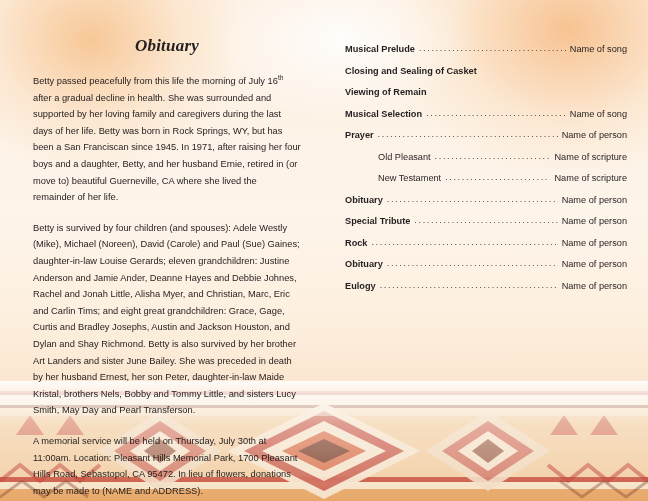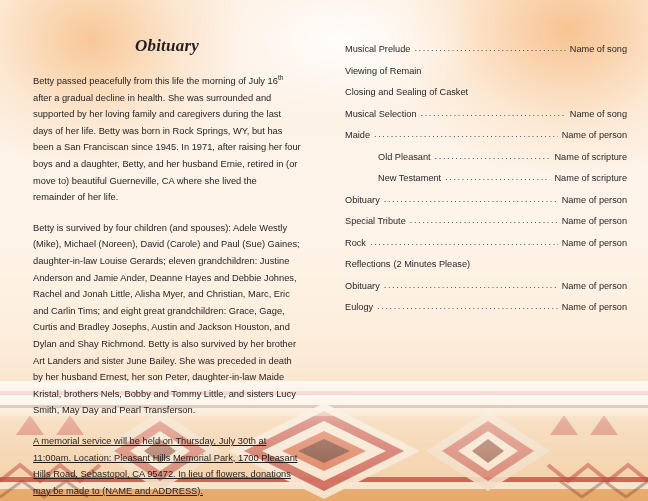--- a/index.html
+++ b/index.html
@@ -82,21 +82,21 @@
     margin: 0 0 14px 0;
     letter-spacing: 0.2px;
   }
   .obit-para {
     font-size: 9.3px;
     line-height: 16.6px;
     color: #221d1d;
     margin: 0 0 14px 0;
     text-align: left;
   }
-  .obit-para:last-child { margin-bottom: 0; text-decoration: underline; }
+  .obit-para:last-child { margin-bottom: 0; }
   sup { font-size: 6.6px; vertical-align: super; }
 
   
   .col-right {
     position: absolute;
     left: 345px;
     top: 36px;
     width: 282px;
   }
   .svc-list {
@@ -106,21 +106,21 @@
   }
   .svc-row {
     display: flex;
     align-items: baseline;
     margin-bottom: 11.5px;
     font-size: 9.2px;
     color: #231f20;
   }
   .svc-row.indent { padding-left: 33px; }
   .svc-label {
-    font-weight: normal;
+    font-weight: bold;
     white-space: nowrap;
     font-size: 9.2px;
   }
   .svc-label.normal { font-weight: normal; }
   .svc-note {
     font-weight: normal;
     font-size: 9.2px;
     margin-left: 3px;
     white-space: nowrap;
   }
@@ -234,32 +234,32 @@
     </div>
 
     <div class="col-right">
       <ul class="svc-list" id="svc-list">
           <li class="svc-row">
             <span class="svc-label">Musical Prelude</span>
             <span class="dots">................................................................................</span>
             <span class="svc-value">Name of song</span>
           </li>
           <li class="svc-row no-value">
+            <span class="svc-label">Closing and Sealing of Casket</span>
+          </li>
+          <li class="svc-row no-value">
             <span class="svc-label">Viewing of Remain</span>
           </li>
-          <li class="svc-row no-value">
-            <span class="svc-label">Closing and Sealing of Casket</span>
-          </li>
           <li class="svc-row">
             <span class="svc-label">Musical Selection</span>
             <span class="dots">................................................................................</span>
             <span class="svc-value">Name of song</span>
           </li>
           <li class="svc-row">
-            <span class="svc-label">Maide</span>
+            <span class="svc-label">Prayer</span>
             <span class="dots">................................................................................</span>
             <span class="svc-value">Name of person</span>
           </li>
           <li class="svc-row indent">
             <span class="svc-label normal">Old Pleasant</span>
             <span class="dots">................................................................................</span>
             <span class="svc-value">Name of scripture</span>
           </li>
           <li class="svc-row indent">
             <span class="svc-label normal">New Testament</span>
@@ -274,24 +274,20 @@
           <li class="svc-row">
             <span class="svc-label">Special Tribute</span>
             <span class="dots">................................................................................</span>
             <span class="svc-value">Name of person</span>
           </li>
           <li class="svc-row">
             <span class="svc-label">Rock</span>
             <span class="dots">................................................................................</span>
             <span class="svc-value">Name of person</span>
           </li>
-          <li class="svc-row no-value">
-            <span class="svc-label">Reflections</span>
-            <span class="svc-note">(2 Minutes Please)</span>
-          </li>
           <li class="svc-row">
             <span class="svc-label">Obituary</span>
             <span class="dots">................................................................................</span>
             <span class="svc-value">Name of person</span>
           </li>
           <li class="svc-row">
             <span class="svc-label">Eulogy</span>
             <span class="dots">................................................................................</span>
             <span class="svc-value">Name of person</span>
           </li>

